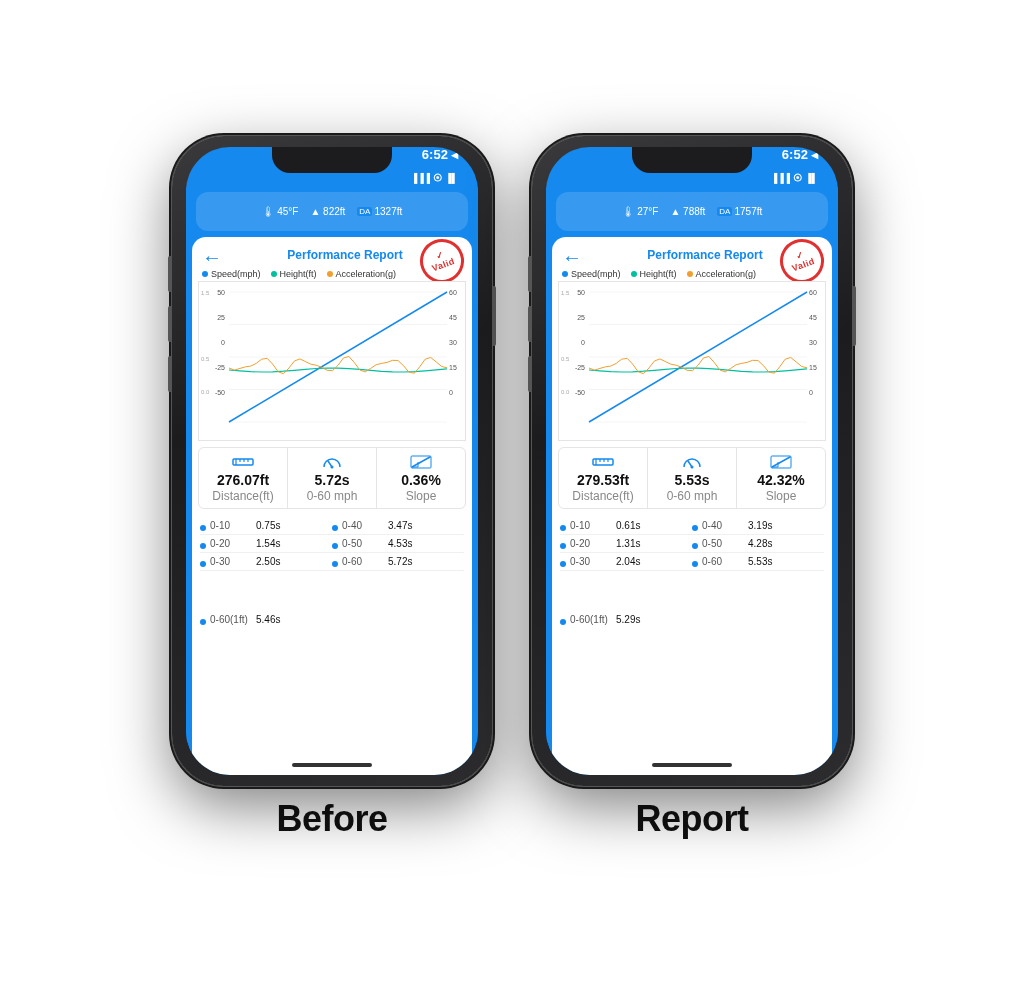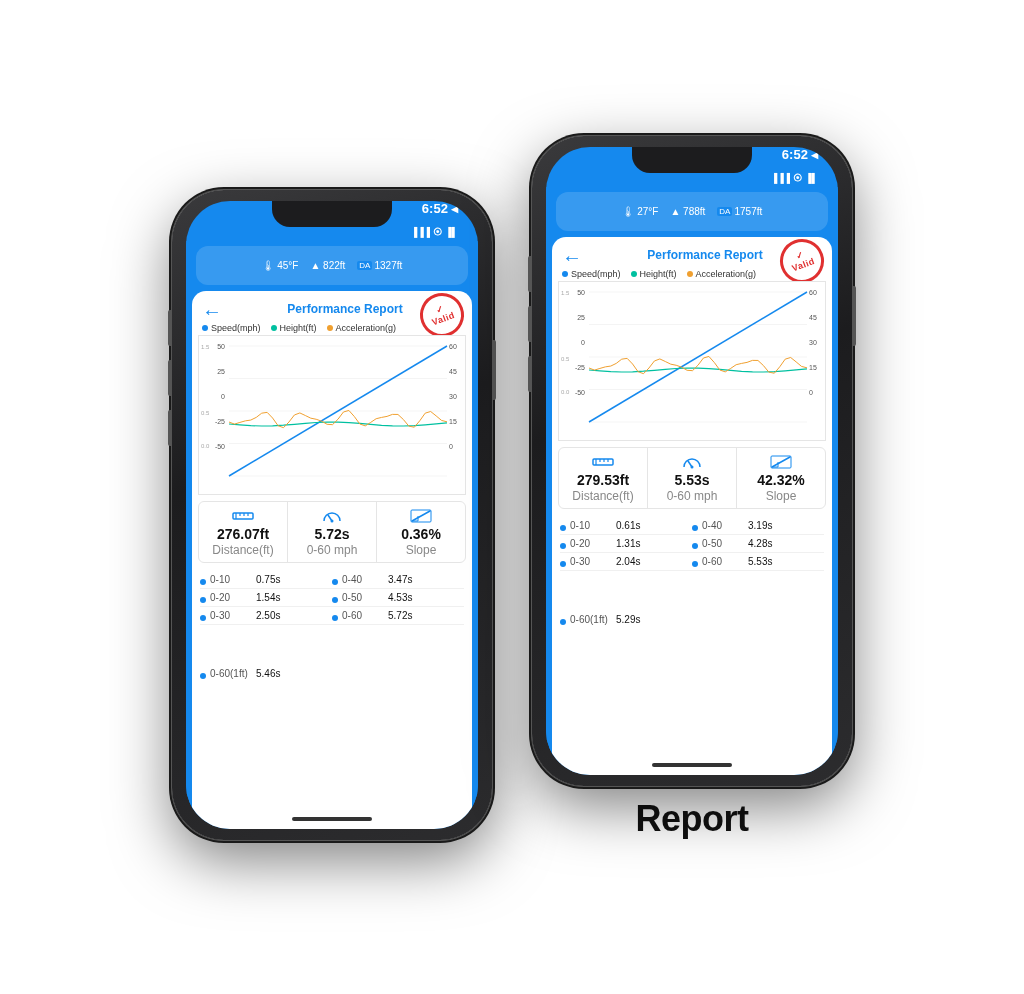--- a/index.html
+++ b/index.html
@@ -484,20 +484,21 @@
       <div class="time-cell"></div>
     </div>
                 </div>
               </div>
             </div>
             <div class="home-indicator">
               <div class="home-bar"></div>
             </div>
           </div>
         </div>
+        <div class="phone-label">Before</div>
       </div>
       <div class="phone-column">
         <div class="phone-shell">
           <div class="phone-screen">
             <div class="notch"></div>
             <div class="status-bar">
     <span style="font-size:13px;font-weight:700;">6:52 ◂</span>
     <div style="display:flex;align-items:center;gap:3px;font-size:9px;">
       <span>▐▐▐</span>
       <span>⦿</span>

